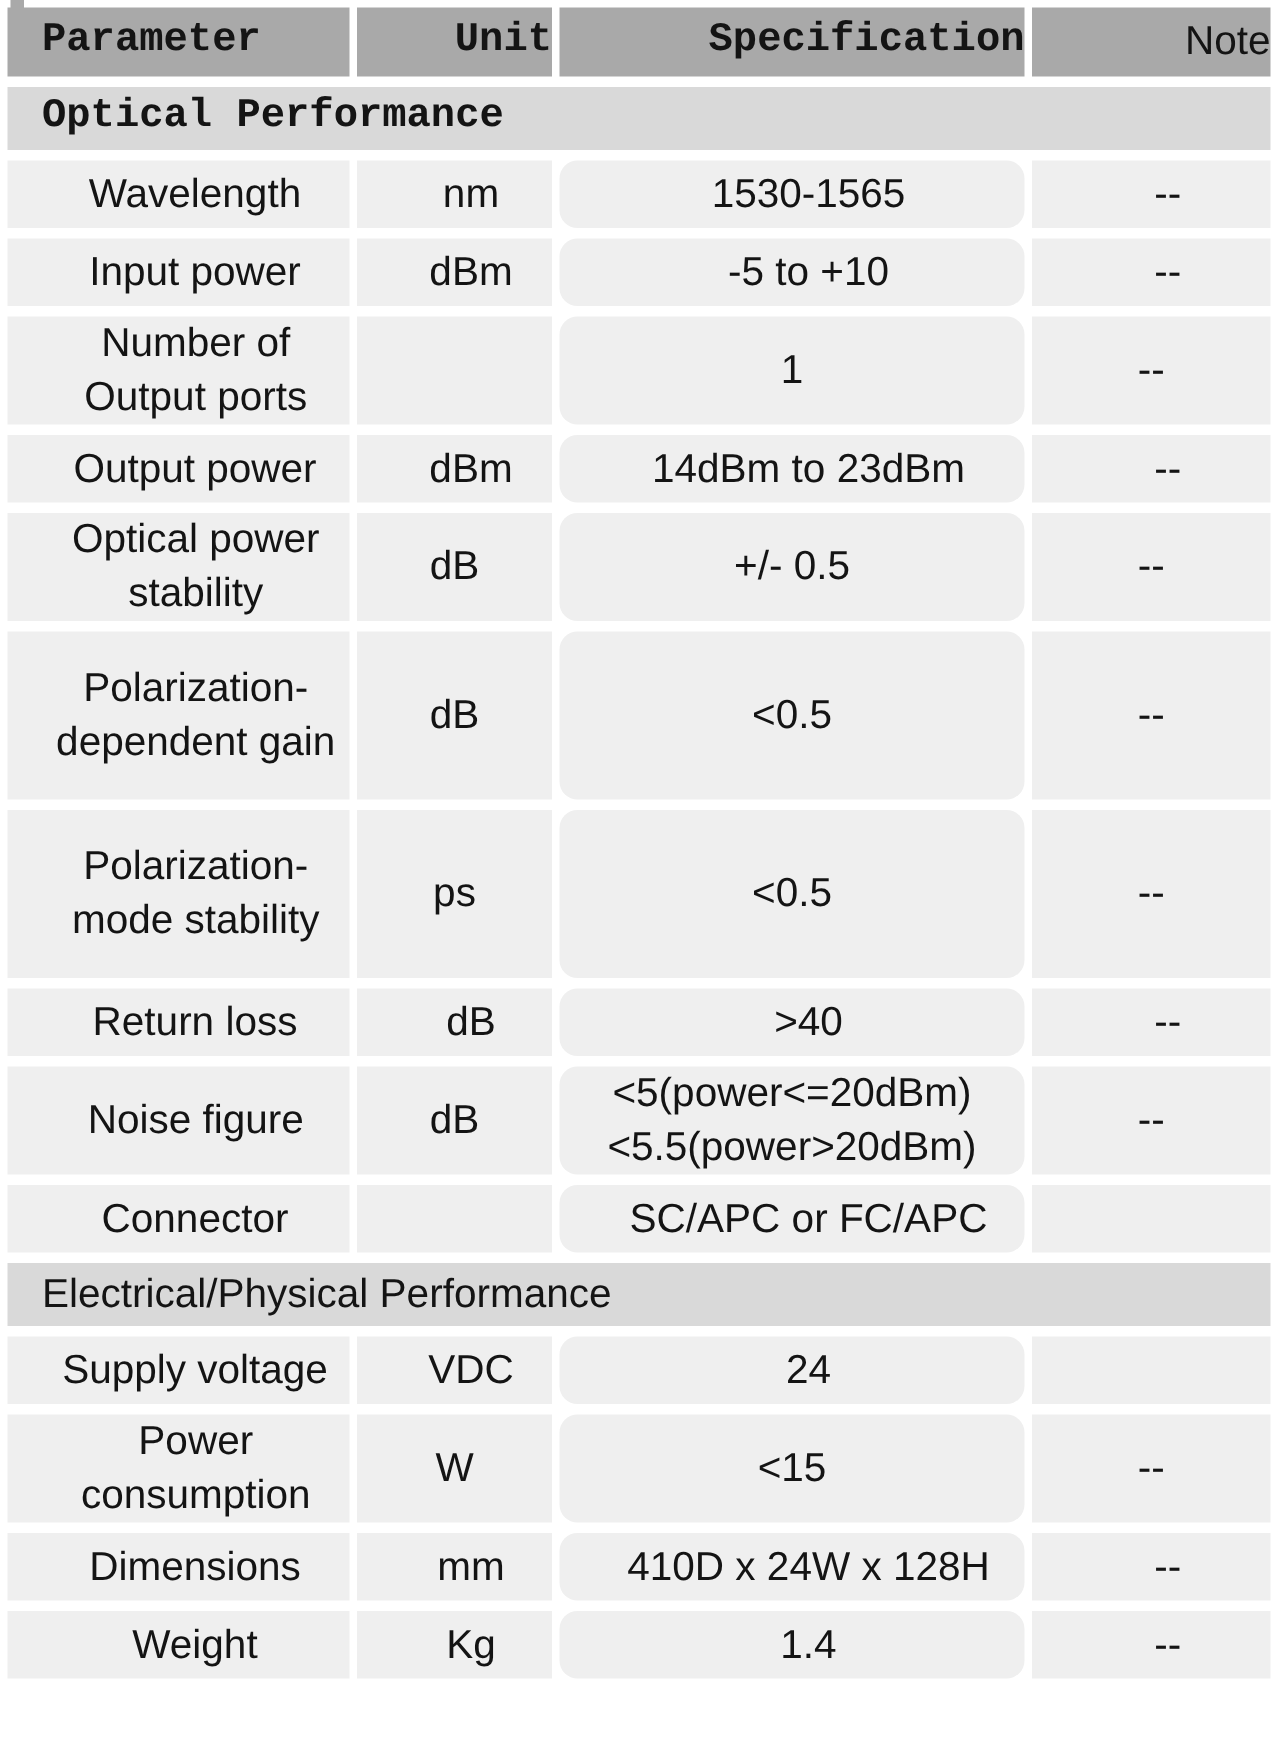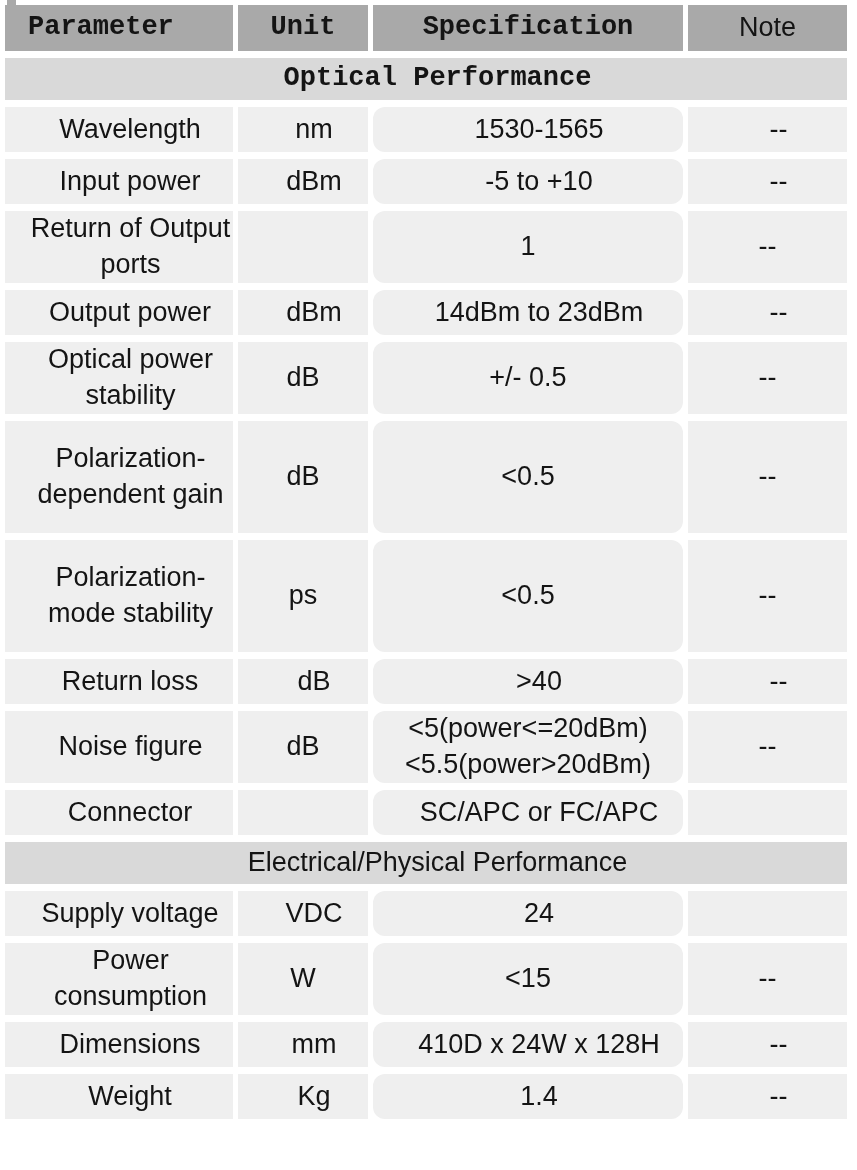--- a/index.html
+++ b/index.html
@@ -46,31 +46,31 @@
   col.c-note  { width: 159px; }
 
   td, th {
     vertical-align: middle;
     padding: 0;
     font-weight: normal;
   }
   tr.header-row th {
     background: var(--header_bg);
     height: 46px;
-    text-align: center;
+    text-align: right;
   }
   tr.header-row th.first,
   td.param {
     text-align: left;
     padding-left: 23px;
   }
   tr.section-row td {
     background: var(--section_bg);
     height: 42px;
-    text-align: center;
+    text-align: left;
     padding-left: 23px;
   }
   tr.data-row td {
     background: var(--row_bg);
     text-align: center;
   }
   tr.data-row td.spec { white-space: pre-line; border-radius: 12px; }
   .bold { font-weight: bold; font-family: Liberation Mono, monospace; }
 
   tr.h1 td { height: 45px; padding-left: 22px; }
@@ -111,21 +111,21 @@
     </tr>
 
     <tr class="data-row h1">
       <td class="param">Input power</td>
       <td>dBm</td>
       <td class="spec">-5 to +10</td>
       <td>--</td>
     </tr>
 
     <tr class="data-row h2">
-      <td class="param">Return of Output ports</td>
+      <td class="param">Number of Output ports</td>
       <td></td>
       <td class="spec">1</td>
       <td>--</td>
     </tr>
 
     <tr class="data-row h1">
       <td class="param">Output power</td>
       <td>dBm</td>
       <td class="spec">14dBm to 23dBm</td>
       <td>--</td>

